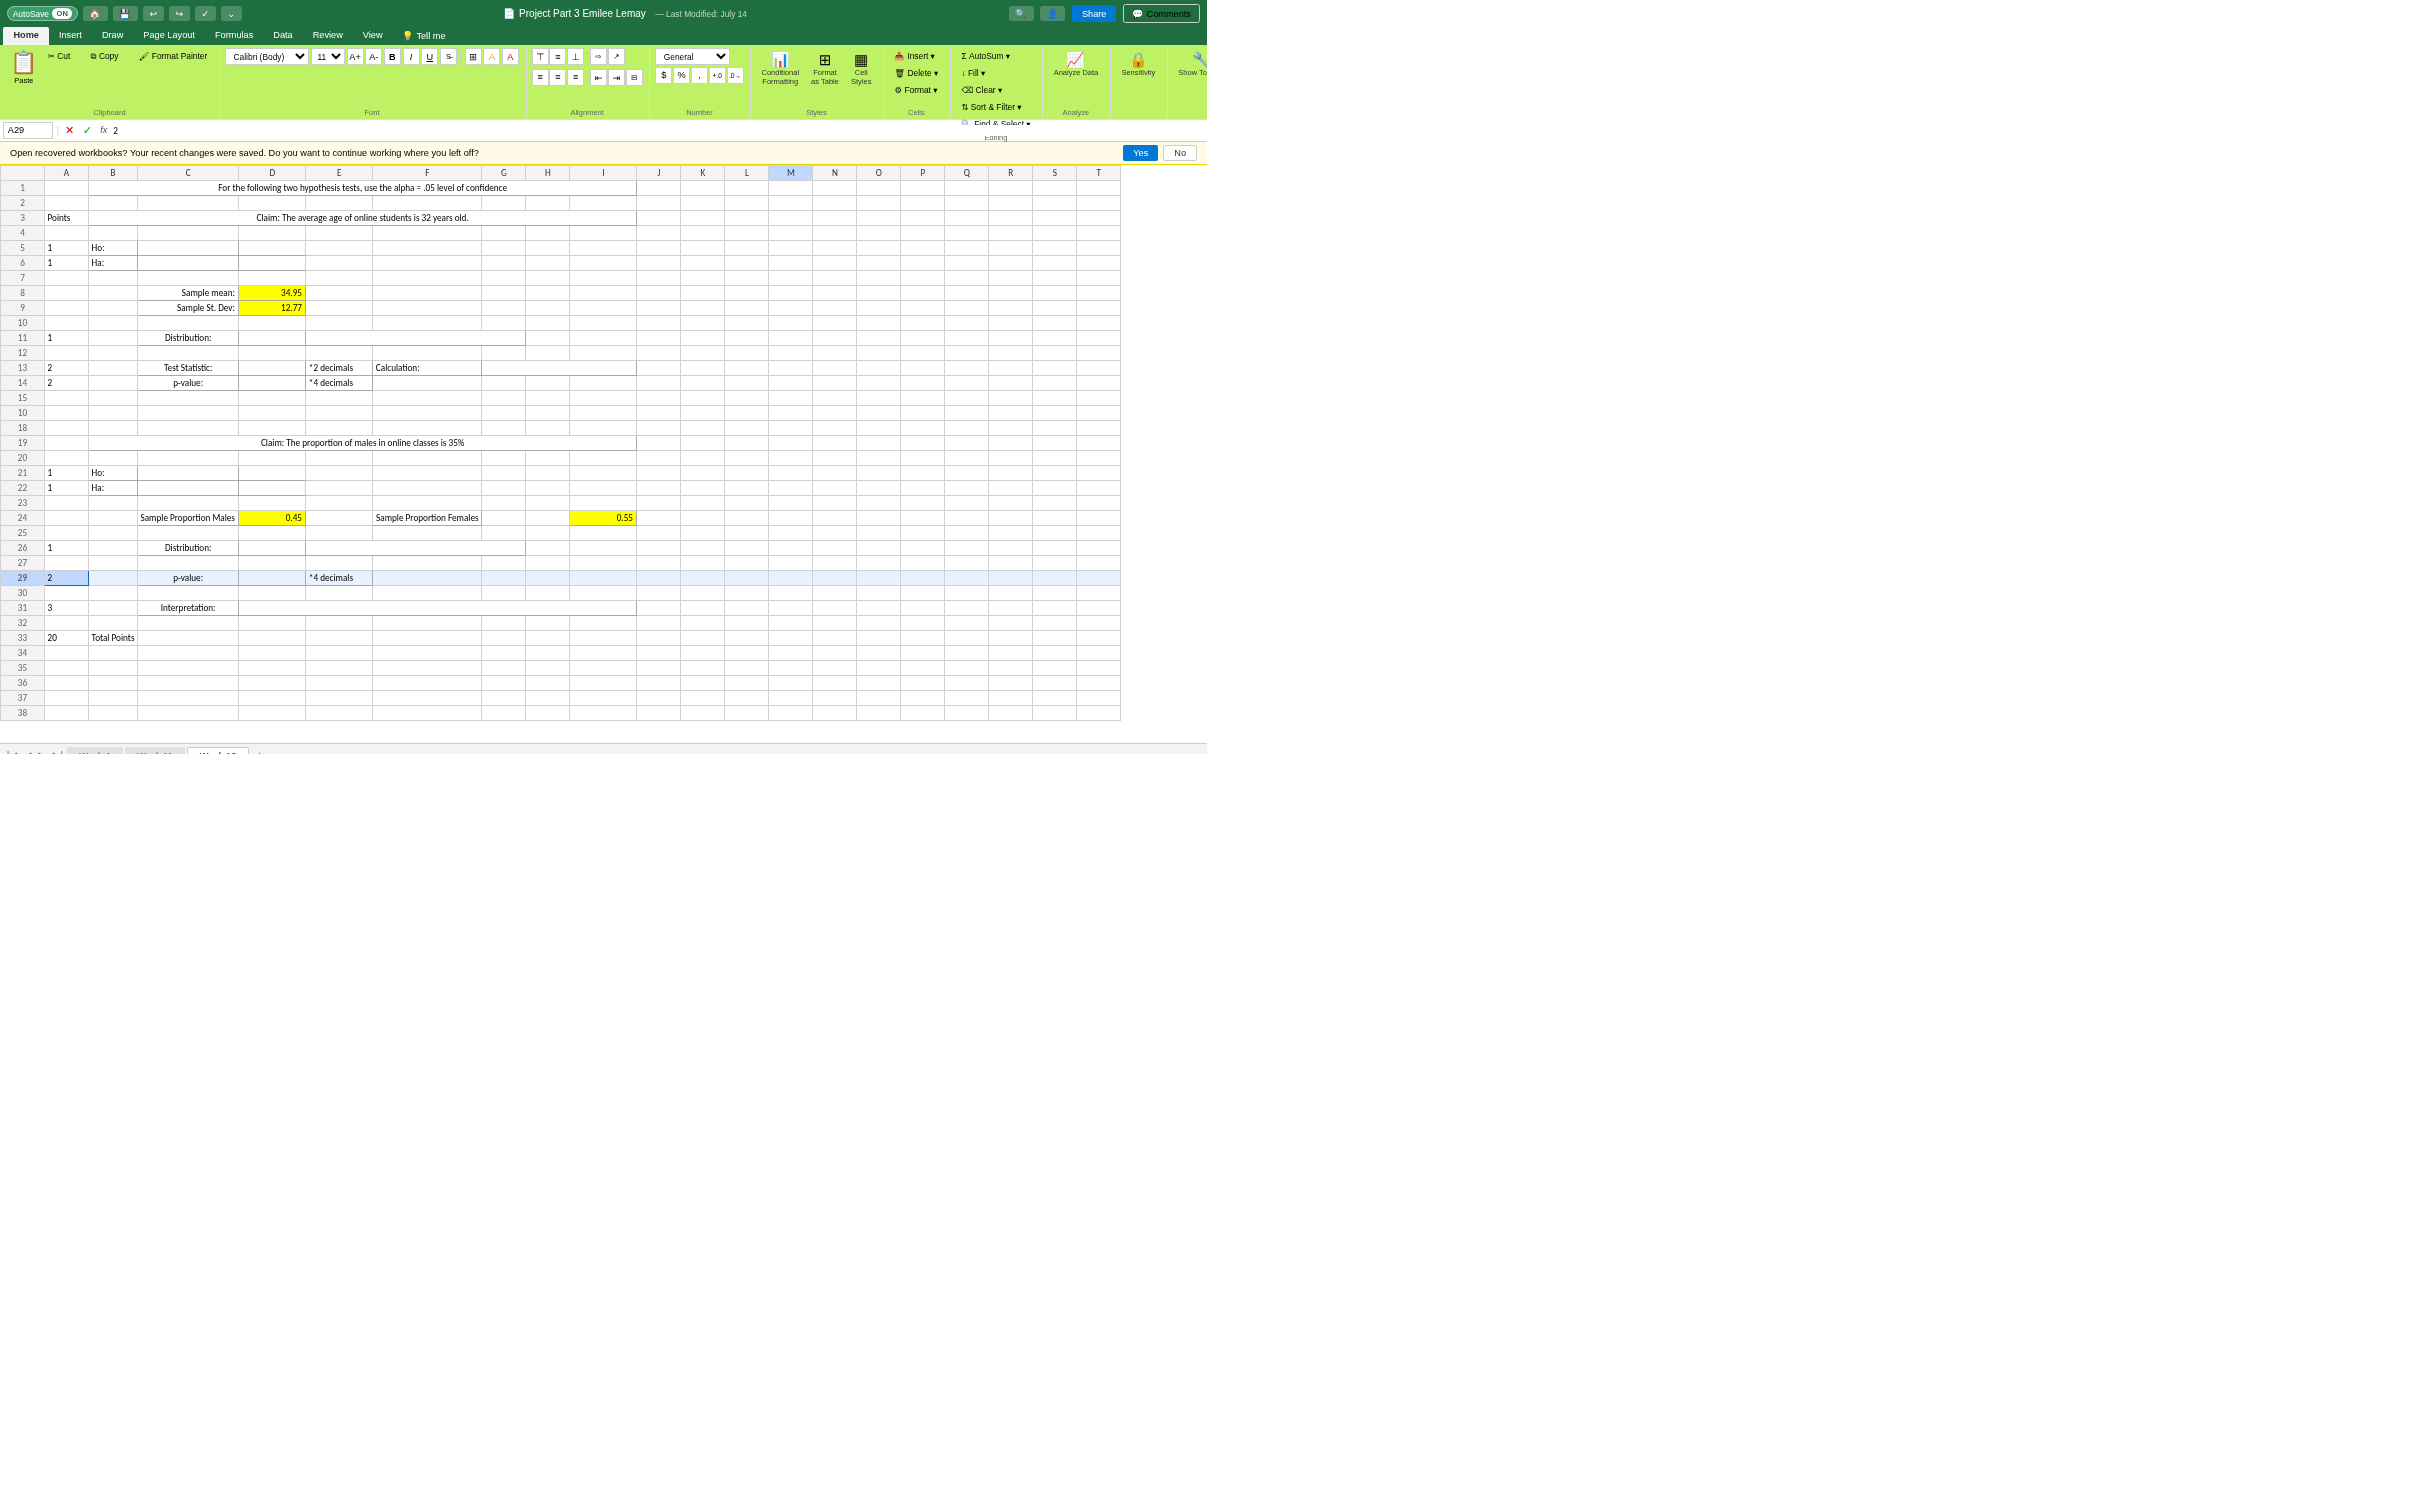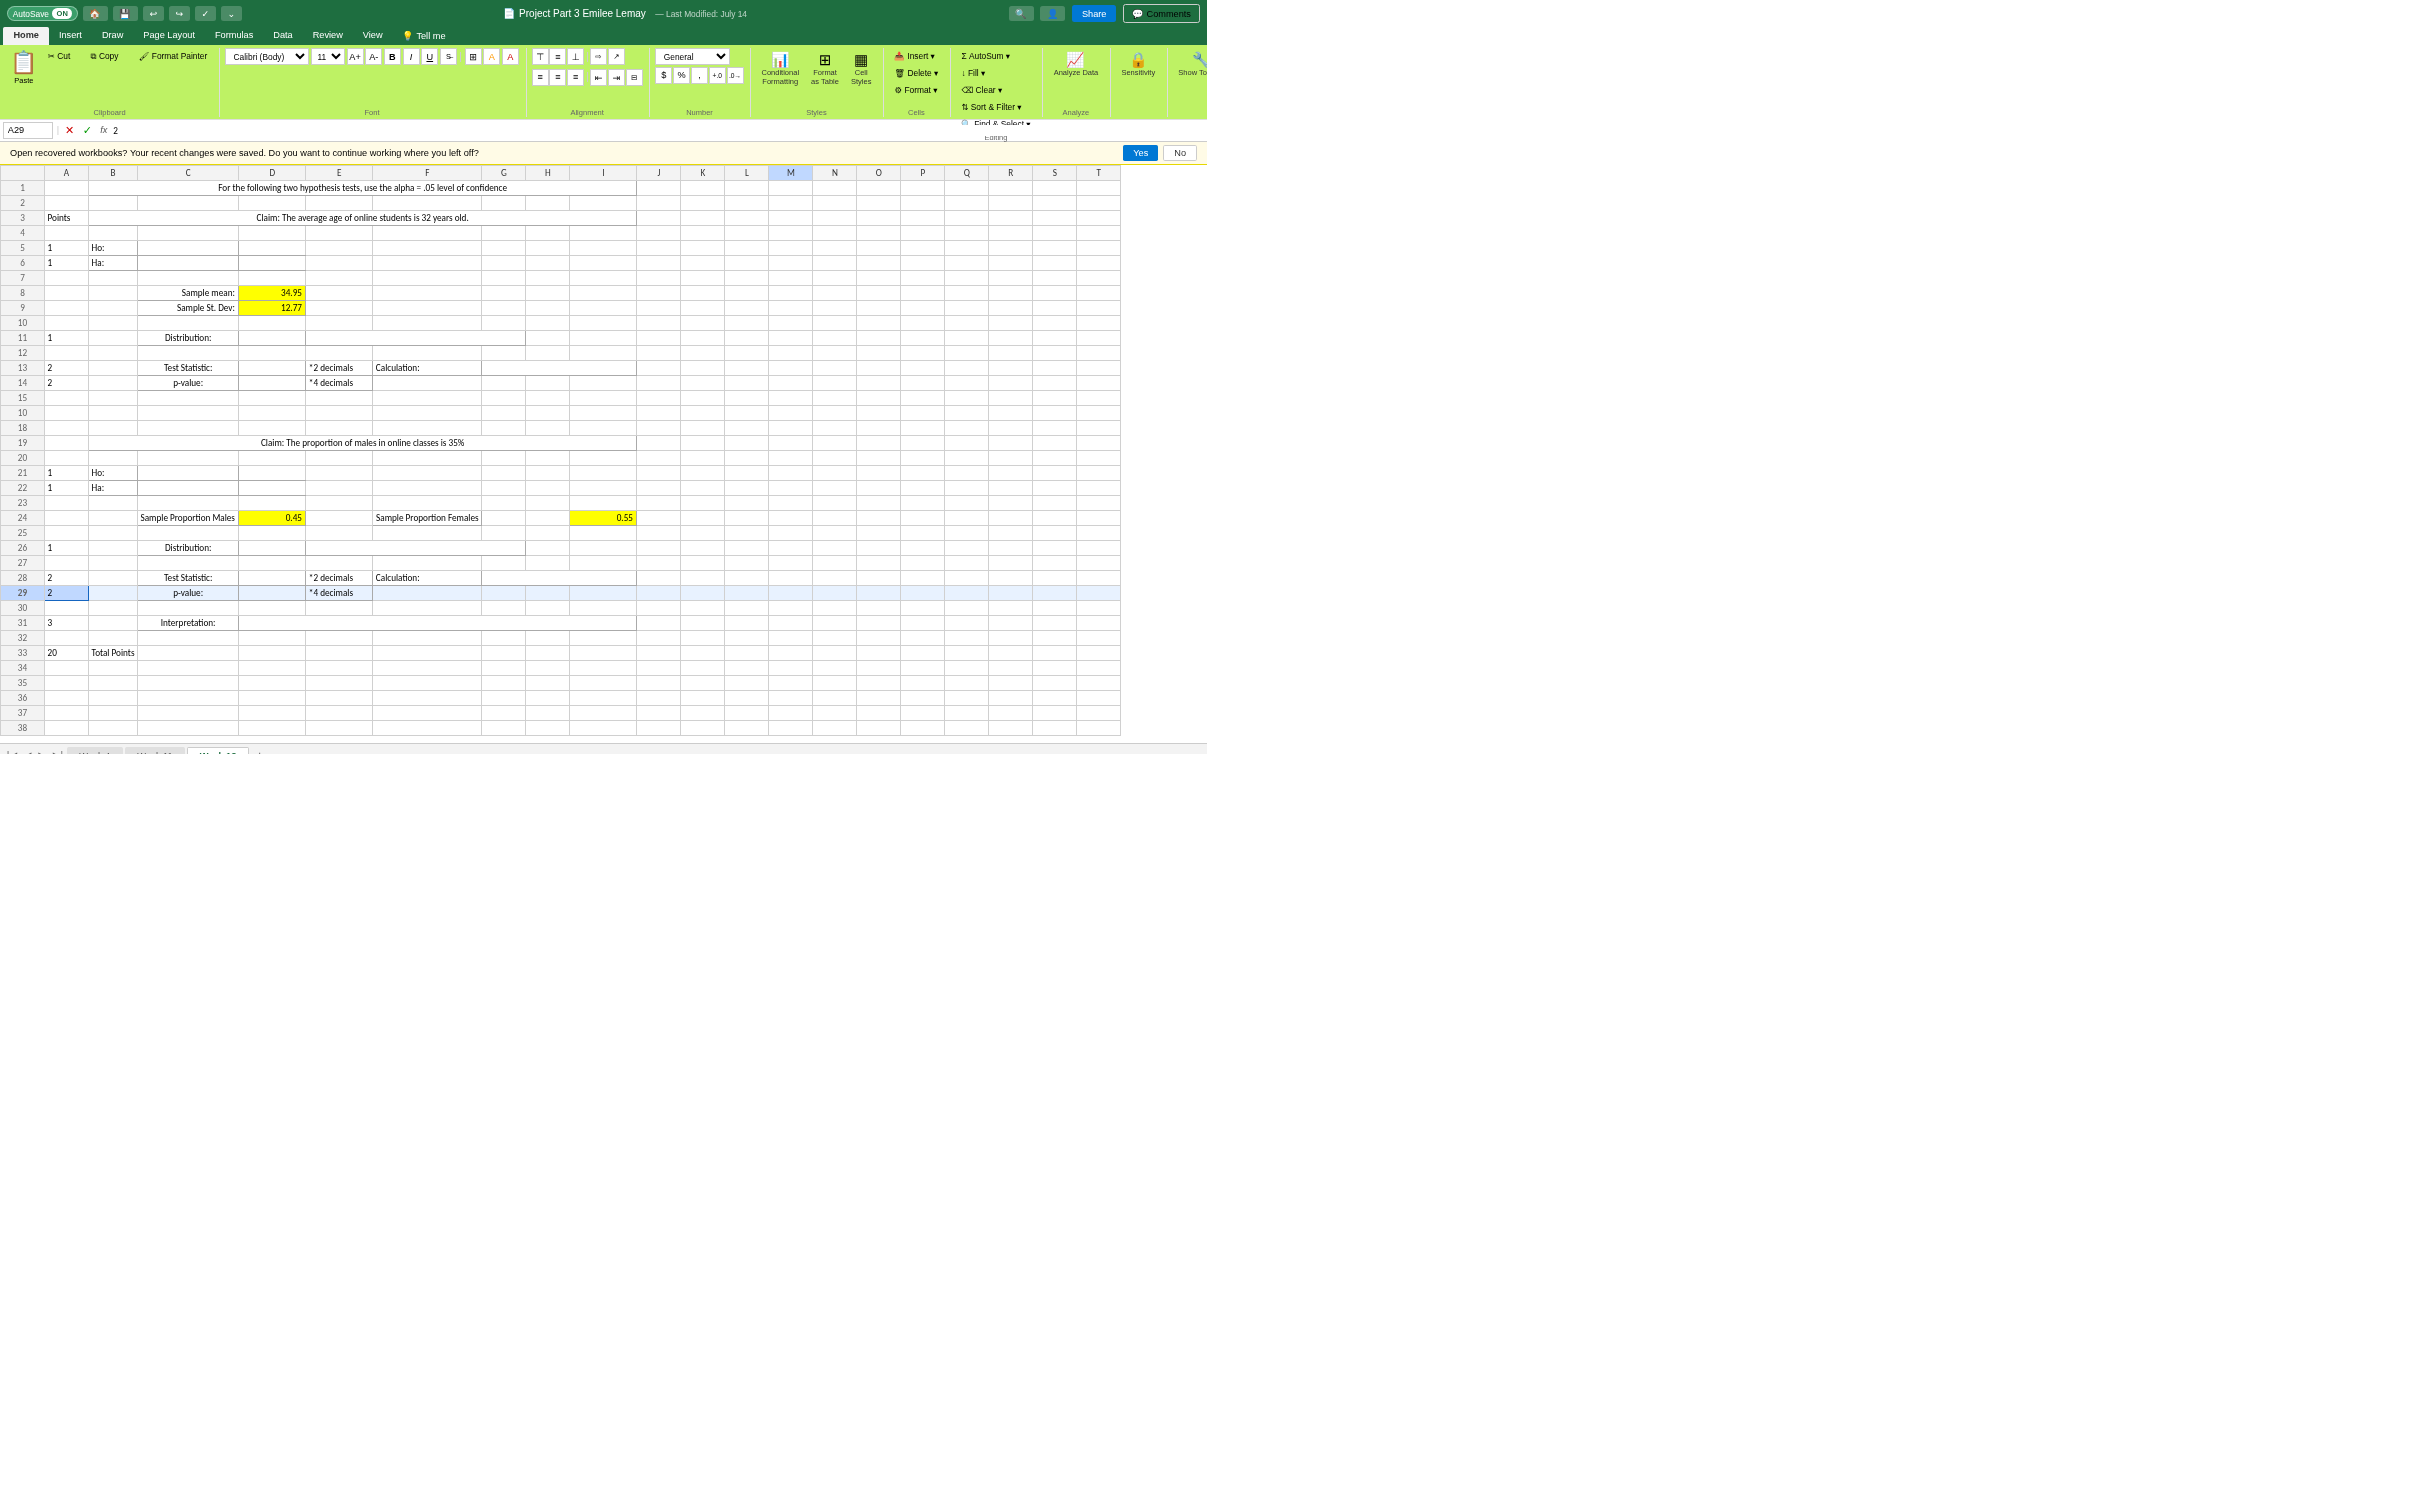--- a/index.html
+++ b/index.html
@@ -1171,41 +1171,20 @@
           <td></td>
           <td></td>
           <td></td>
           <td></td>
           <td></td>
           <td></td>
           <td></td>
           <td></td>
         </tr>
 
-        <tr>
-          <td class="row-num">28</td>
-          <td>2</td>
-          <td></td>
-          <td style="border:0.8px solid #aaa;text-align:center">Test Statistic:</td>
-          <td style="border:0.8px solid #aaa"></td>
-          <td style="border:0.8px solid #aaa">*2 decimals</td>
-          <td style="border:0.8px solid #aaa">Calculation:</td>
-          <td style="border-top:0.8px solid #aaa;border-bottom:0.8px solid #aaa;border-right:0.8px solid #aaa" colspan="3"></td>
-          <td></td>
-          <td></td>
-          <td></td>
-          <td></td>
-          <td></td>
-          <td></td>
-          <td></td>
-          <td></td>
-          <td></td>
-          <td></td>
-          <td></td>
-        </tr>
 
         <tr style="background:#e8f2ff">
           <td class="row-num" style="background:#c0d8ff;font-weight:bold">29</td>
           <td style="background:#c0d8ff;border:1.7px solid #1565c0">2</td>
           <td style="background:#e8f2ff"></td>
           <td style="border:0.8px solid #aaa;text-align:center;background:#e8f2ff">p-value:</td>
           <td style="border:0.8px solid #aaa;background:#e8f2ff"></td>
           <td style="border:0.8px solid #aaa;background:#e8f2ff">*4 decimals</td>
           <td style="background:#e8f2ff"></td>
           <td style="background:#e8f2ff"></td>

